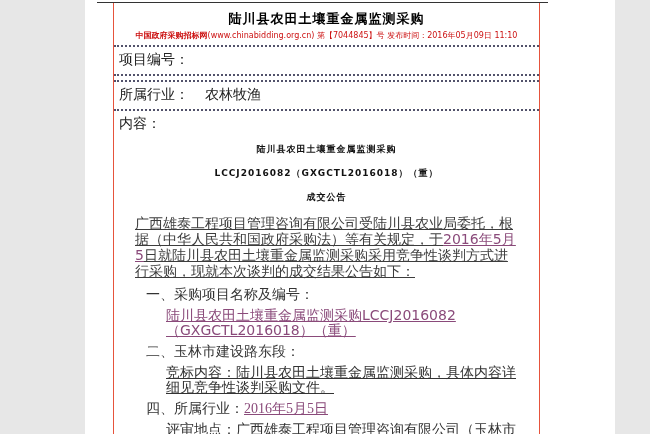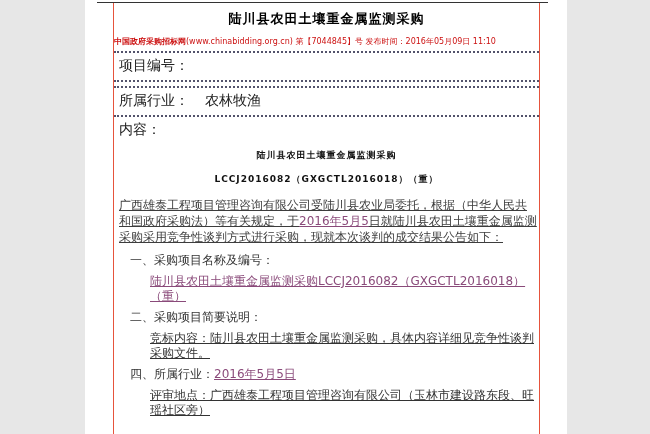--- a/index.html
+++ b/index.html
@@ -2,61 +2,61 @@
 <html><head>
 <meta charset="utf-8">
 <style>
   html,body{margin:0;padding:0;}
   body{
     width:650px;height:434px;overflow:hidden;position:relative;
     background:#e7e7e7;
     font-family:"DejaVu Sans","Liberation Sans",sans-serif;
   }
   .page{
-    position:absolute;left:85px;top:0;width:482px;height:434px;
+    position:absolute;left:85px;top:0;width:530px;height:434px;
     background:#ffffff;
   }
   .topline{
     position:absolute;left:12px;top:2px;width:451px;height:0;
     border-top:1px solid #333333;
   }
   .frame{
     position:absolute;left:28px;top:3px;width:427px;height:600px;
     box-sizing:border-box;
     border-left:1px solid #e6533c;
     border-right:1px solid #e6533c;
     overflow:hidden;
   }
   .main-title{
     margin:7px 0 0;text-align:center;
     font-size:13px;font-weight:bold;color:#000;letter-spacing:1px;
   }
   .source{
-    margin-top:9px;
+    margin-top:3px;text-align:center;
     font-size:8px;line-height:10px;color:#cc1111;white-space:nowrap;
   }
   .source .site{font-weight:bold;}
   .dotted{
     margin-top:4px;height:0;
     border-bottom:2px dotted #52526b;
   }
   .field-row{
     font-size:14px;line-height:10px;color:#222;
     padding:7px 0 6px 5px;
   }
   .field-row .val{margin-left:16px;color:#222;}
   .center-b{
     text-align:center;font-size:9px;font-weight:bold;color:#111;
     margin:13px 0 0;line-height:11px;letter-spacing:1px;
   }
   .doc{
-    font-size:12px;line-height:15px;color:#333;margin:6px 0 0;
+    font-size:14px;line-height:15px;color:#333;margin:6px 16px 0;
   }
   .p0{padding-left:5px;padding-right:2px;}
-  .p1{padding-left:16px;}
+  .p1{padding-left:16px;font-family:Liberation Serif, serif;}
   .p2{padding-left:36px;padding-right:2px;text-decoration:underline;}
   .intro{margin-top:12px;line-height:16px;text-decoration:underline;color:#3d3d3d;}
   .uline{text-decoration:underline;}
   .linkish{color:#8a4a7a;text-decoration:underline;cursor:pointer;}
   .gap{margin-top:8px;}
 </style>
 </head>
 <body>
 
 <div class="page">
@@ -85,26 +85,27 @@
       <span class="lbl">所属行业：</span><span class="val">农林牧渔</span>
     </div>
     <div class="dotted"></div>
 
     <div class="field-row">
       <span class="lbl">内容：</span>
     </div>
 
     <div class="center-b" style="margin-top:10px;">陆川县农田土壤重金属监测采购</div>
     <div class="center-b">LCCJ2016082（GXGCTL2016018）（重）</div>
+    <div class="center-b">成交公告</div>
 
     <p class="doc p0 intro"><span>广西雄泰工程项目管理咨询有限公司受陆川县农业局委托，根据（中华人民共和国政府采购法）等有关规定，于</span><span class="linkish">2016年5月5</span><span>日就陆川县农田土壤重金属监测采购采用竞争性谈判方式进行采购，现就本次谈判的成交结果公告如下：</span></p>
 
     <p class="doc p1 gap">一、采购项目名称及编号：</p>
     <p class="doc p2 linkish">陆川县农田土壤重金属监测采购LCCJ2016082（GXGCTL2016018）（重）</p>
 
-    <p class="doc p1">二、采购项目简要说明：</p>
+    <p class="doc p1">二、玉林市建设路东段：</p>
     <p class="doc p2">竞标内容：陆川县农田土壤重金属监测采购，具体内容详细见竞争性谈判采购文件。</p>
 
     <p class="doc p1"><span>四、所属行业：</span><span class="linkish">2016年5月5日</span></p>
     <p class="doc p2">评审地点：广西雄泰工程项目管理咨询有限公司（玉林市建设路东段、旺瑶社区旁）</p>
 
   </div>
 </div>
 
 </body></html>

